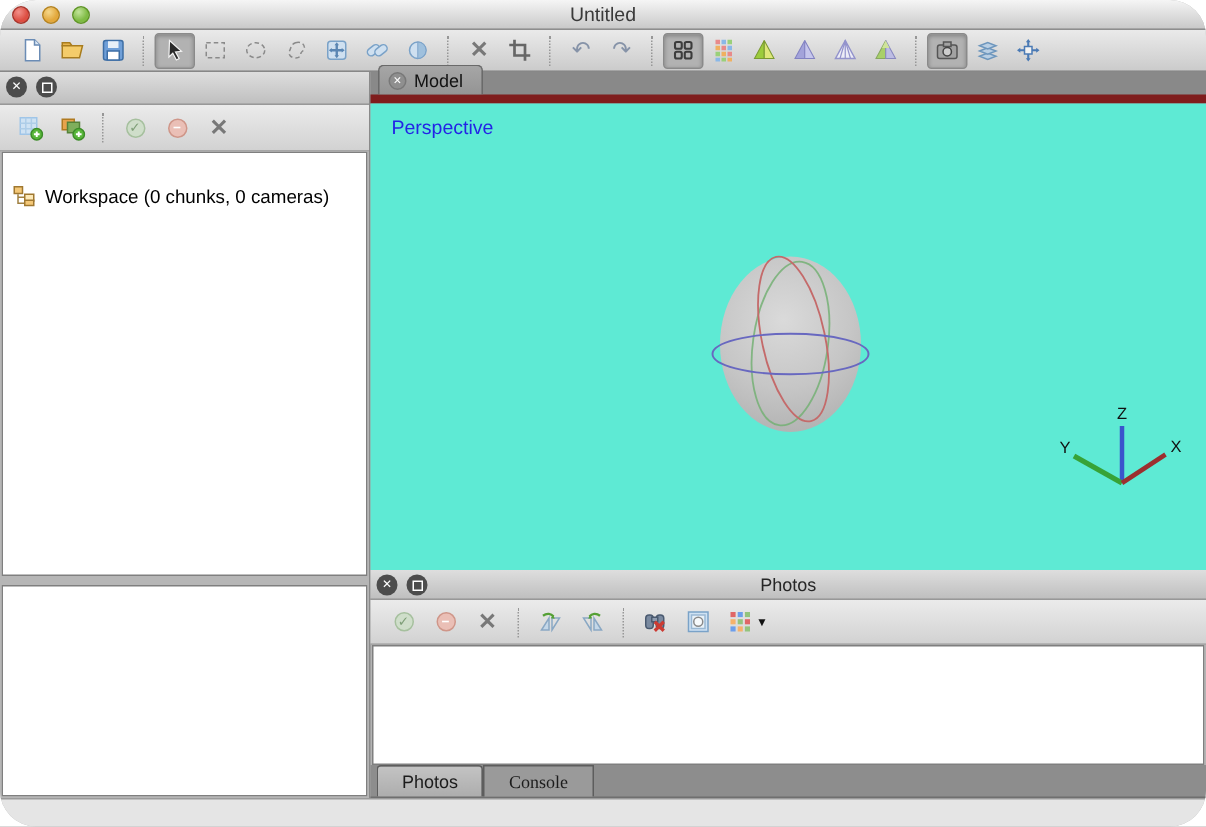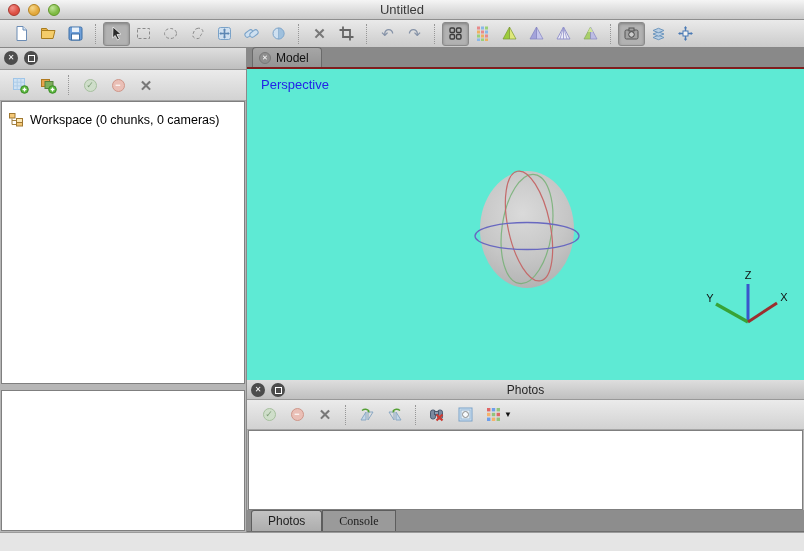--- a/index.html
+++ b/index.html
@@ -1,17 +1,17 @@
 <!DOCTYPE html>
 <html><head>
 <meta charset="utf-8">
 <style>
   html,body{margin:0;padding:0;}
   body{font-family:"Liberation Sans",sans-serif;-webkit-font-smoothing:antialiased;}
-  #app{position:relative;width:804px;height:551px;overflow:hidden;background:#b4b4b4;}
+  #app{position:relative;width:804px;height:551px;overflow:hidden;background:#b4b4b4;border-radius:24px;}
 
   
   .titlebar{position:absolute;left:0;top:0;width:804px;height:20px;
     background:linear-gradient(#f5f5f5,#c9c9c9);border-bottom:1px solid #8e8e8e;box-sizing:border-box;}
   .traffic{position:absolute;left:8px;top:4px;display:flex;gap:8px;}
   .tl{width:12px;height:12px;border-radius:50%;box-sizing:border-box;}
   .tl.red{background:radial-gradient(circle at 35% 30%,#f2908a,#dd4f43 60%);border:1px solid #a8352c;}
   .tl.yellow{background:radial-gradient(circle at 35% 30%,#f5d78a,#e3a83c 60%);border:1px solid #b5831f;}
   .tl.green{background:radial-gradient(circle at 35% 30%,#c2e49a,#7fbb44 60%);border:1px solid #5f9626;}
   .wtitle{position:absolute;left:0;right:0;top:2px;text-align:center;font-size:13px;color:#3a3a3a;}
@@ -35,27 +35,27 @@
   .panel-title{position:absolute;left:0;right:0;top:3px;text-align:center;font-size:12px;color:#262626;}
   .hdr-btns{position:absolute;left:4px;top:3px;display:flex;gap:6px;}
   .hdr-btn{width:14px;height:14px;border-radius:50%;background:#4c4c4c;color:#fff;display:flex;
     align-items:center;justify-content:center;font-size:8px;line-height:1;}
   .float-sq{width:5px;height:5px;border:1px solid #fff;}
   .panel-toolbar{height:31px;display:flex;align-items:center;padding-left:6px;
     background:linear-gradient(#ebebeb,#d2d2d2);border-bottom:1px solid #a6a6a6;box-sizing:border-box;}
   .ptb{width:28px;height:24px;display:flex;align-items:center;justify-content:center;flex:0 0 auto;}
   .tree-area{position:absolute;left:1px;top:53px;width:244px;height:283px;background:#fff;
     border:1px solid #7f7f7f;box-sizing:border-box;}
-  .tree-item{display:flex;align-items:center;gap:6px;padding:10px 2px 2px 6px;font-size:12.5px;color:#000;}
+  .tree-item{display:flex;align-items:center;gap:6px;padding:21px 2px 2px 6px;font-size:12.5px;color:#000;}
   .lower-panel{position:absolute;left:1px;top:342px;width:244px;height:141px;background:#fff;
     border:1px solid #7f7f7f;box-sizing:border-box;}
 
   
   .right-col{position:absolute;left:247px;top:48px;width:557px;height:484px;}
-  .model-tabbar{position:relative;height:21px;background:#898989;border-bottom:2px solid #7f1d1d;
+  .model-tabbar{position:relative;height:21px;background:#898989;border-bottom:6px solid #7f1d1d;
     box-sizing:border-box;display:flex;align-items:flex-end;}
   .model-tab{height:20px;margin-left:5px;background:linear-gradient(#a6a6a6,#949494);
     border:1px solid #6a6a6a;border-bottom:none;border-radius:4px 4px 0 0;display:flex;align-items:center;
     gap:5px;padding:0 12px 0 6px;font-size:12px;color:#111;box-sizing:border-box;}
   .tab-close{width:12px;height:12px;border-radius:50%;background:#8f8f8f;border:1px solid #787878;
     color:#fff;font-size:7px;display:flex;align-items:center;justify-content:center;box-sizing:border-box;}
   .viewport{position:absolute;left:0;top:21px;width:557px;height:311px;background:#5eead4;overflow:hidden;}
   .persp{position:absolute;left:14px;top:8px;font-size:13px;color:#2323e6;}
   .sphere{position:absolute;left:233px;top:102px;width:94px;height:117px;border-radius:50%;
     background:radial-gradient(circle at 45% 36%,#dadada 0%,#c6c6c6 50%,#acacac 95%);}

